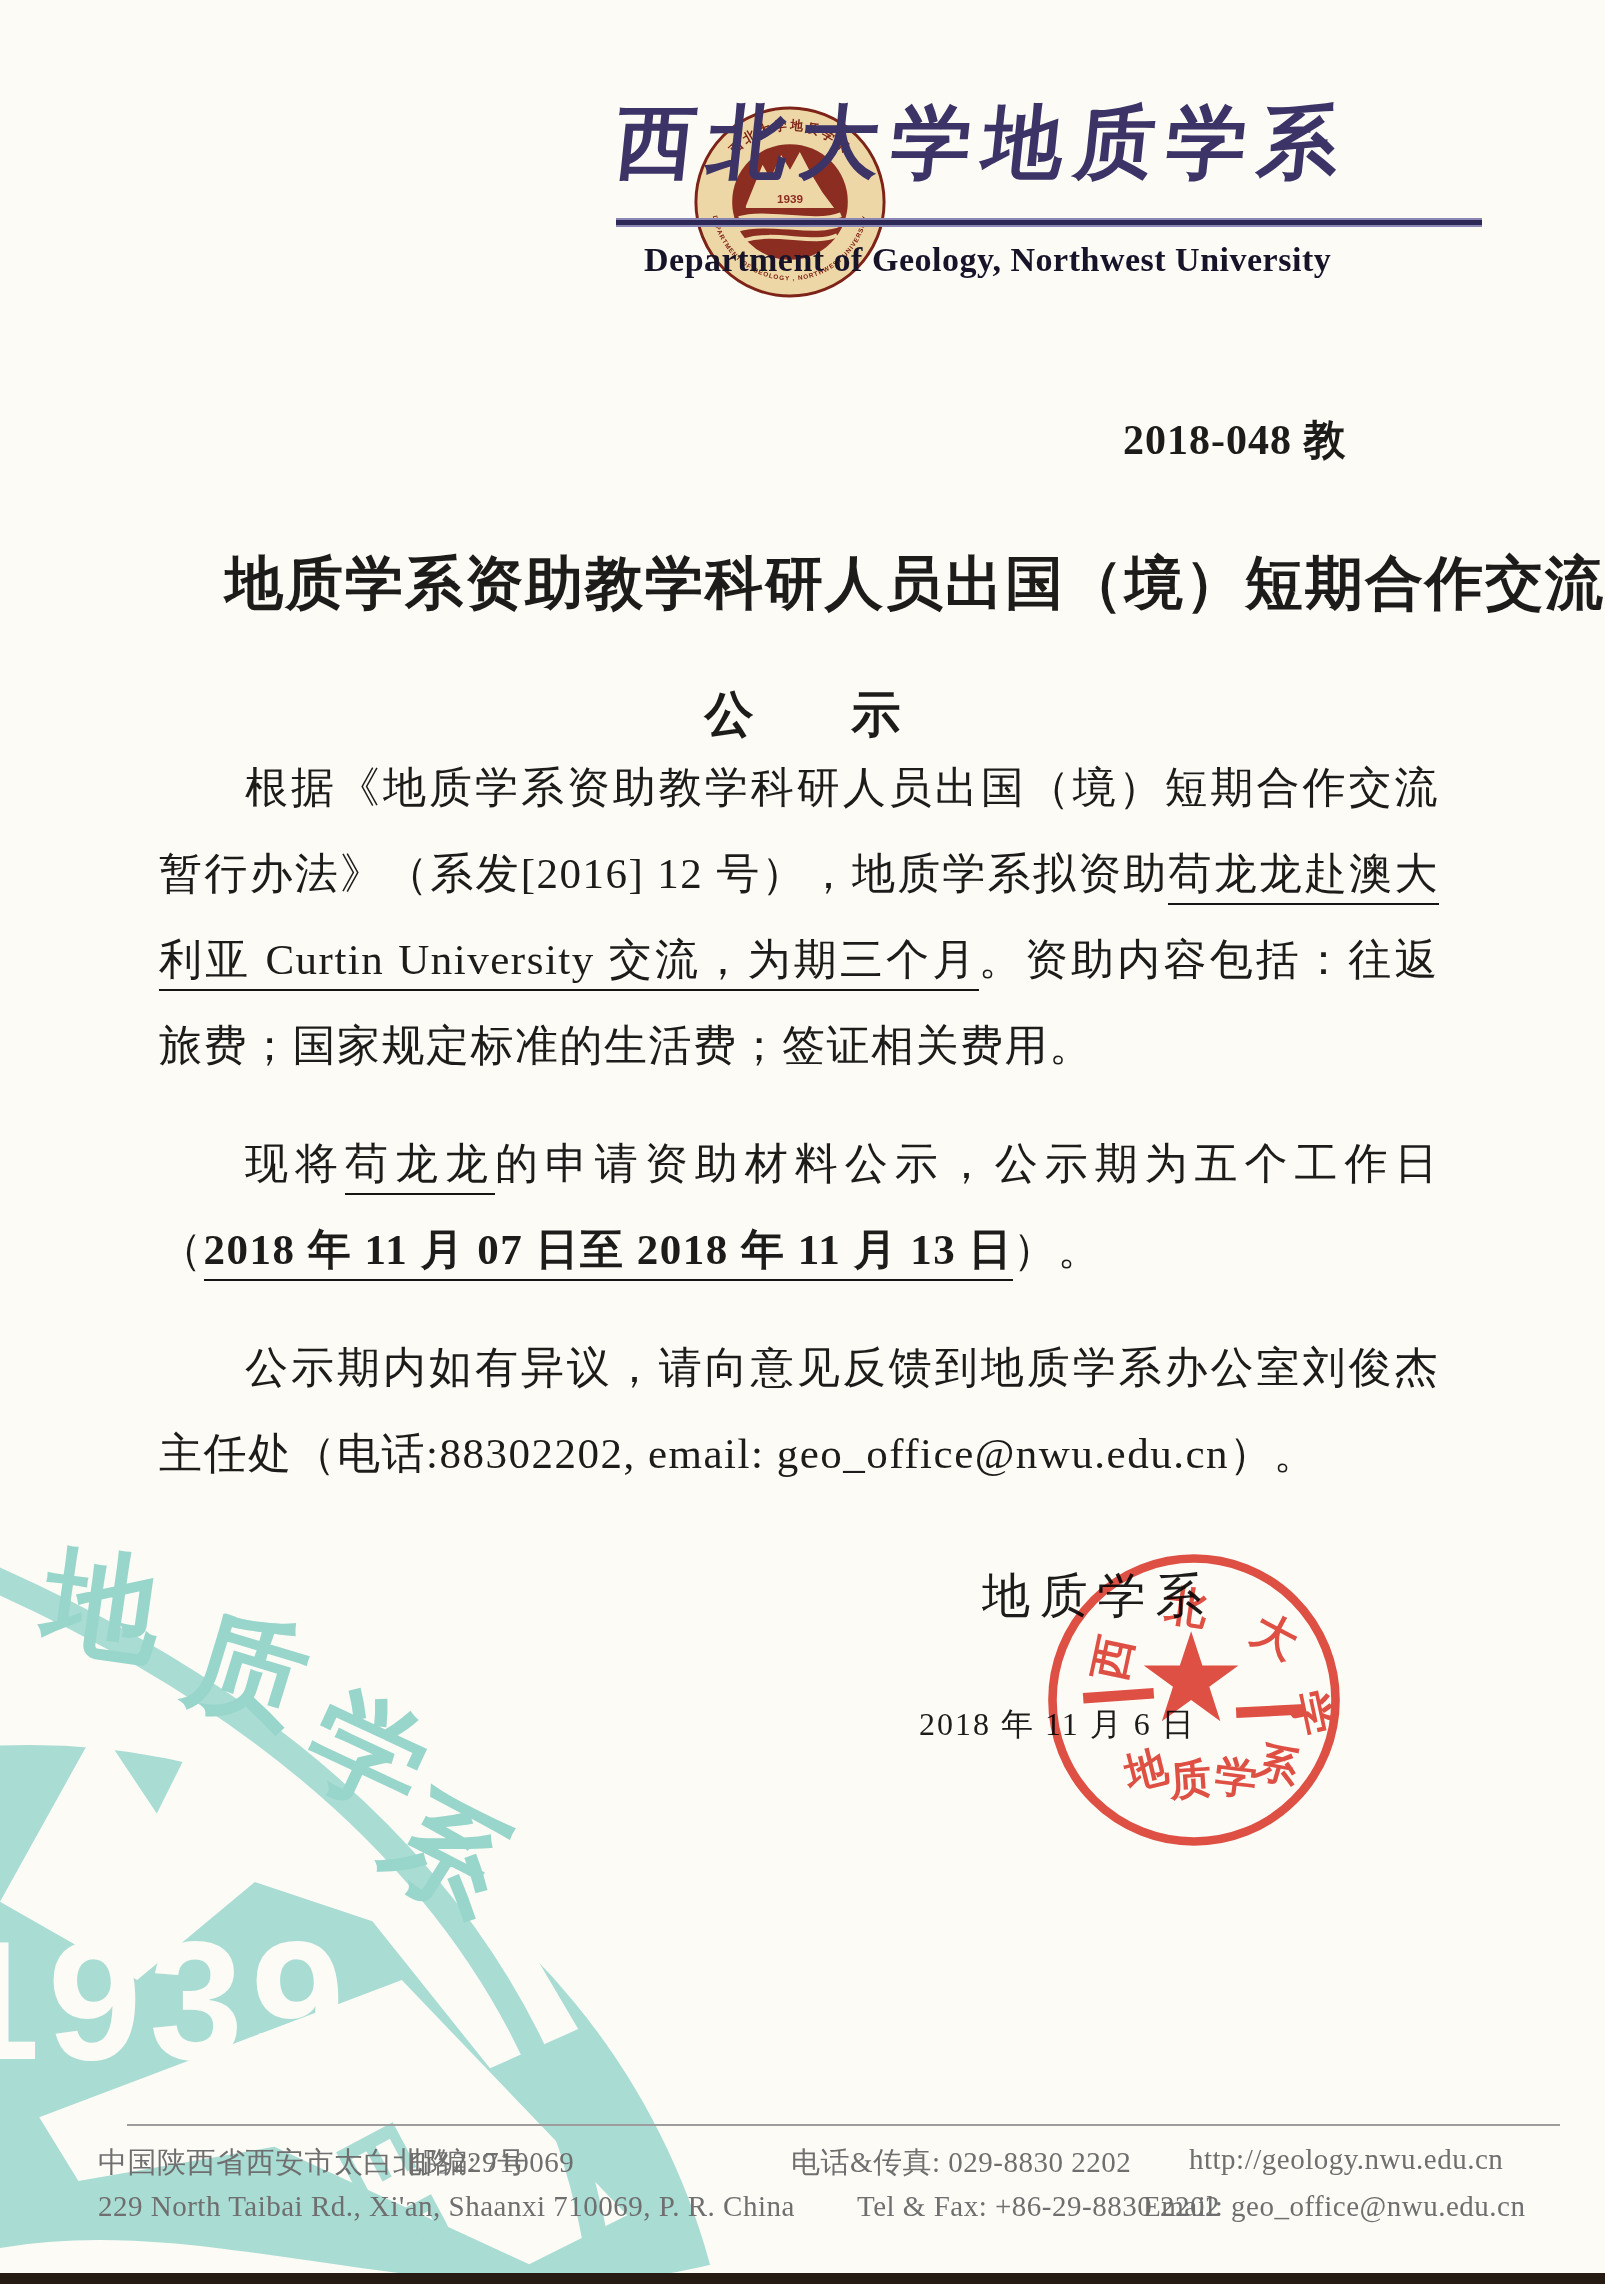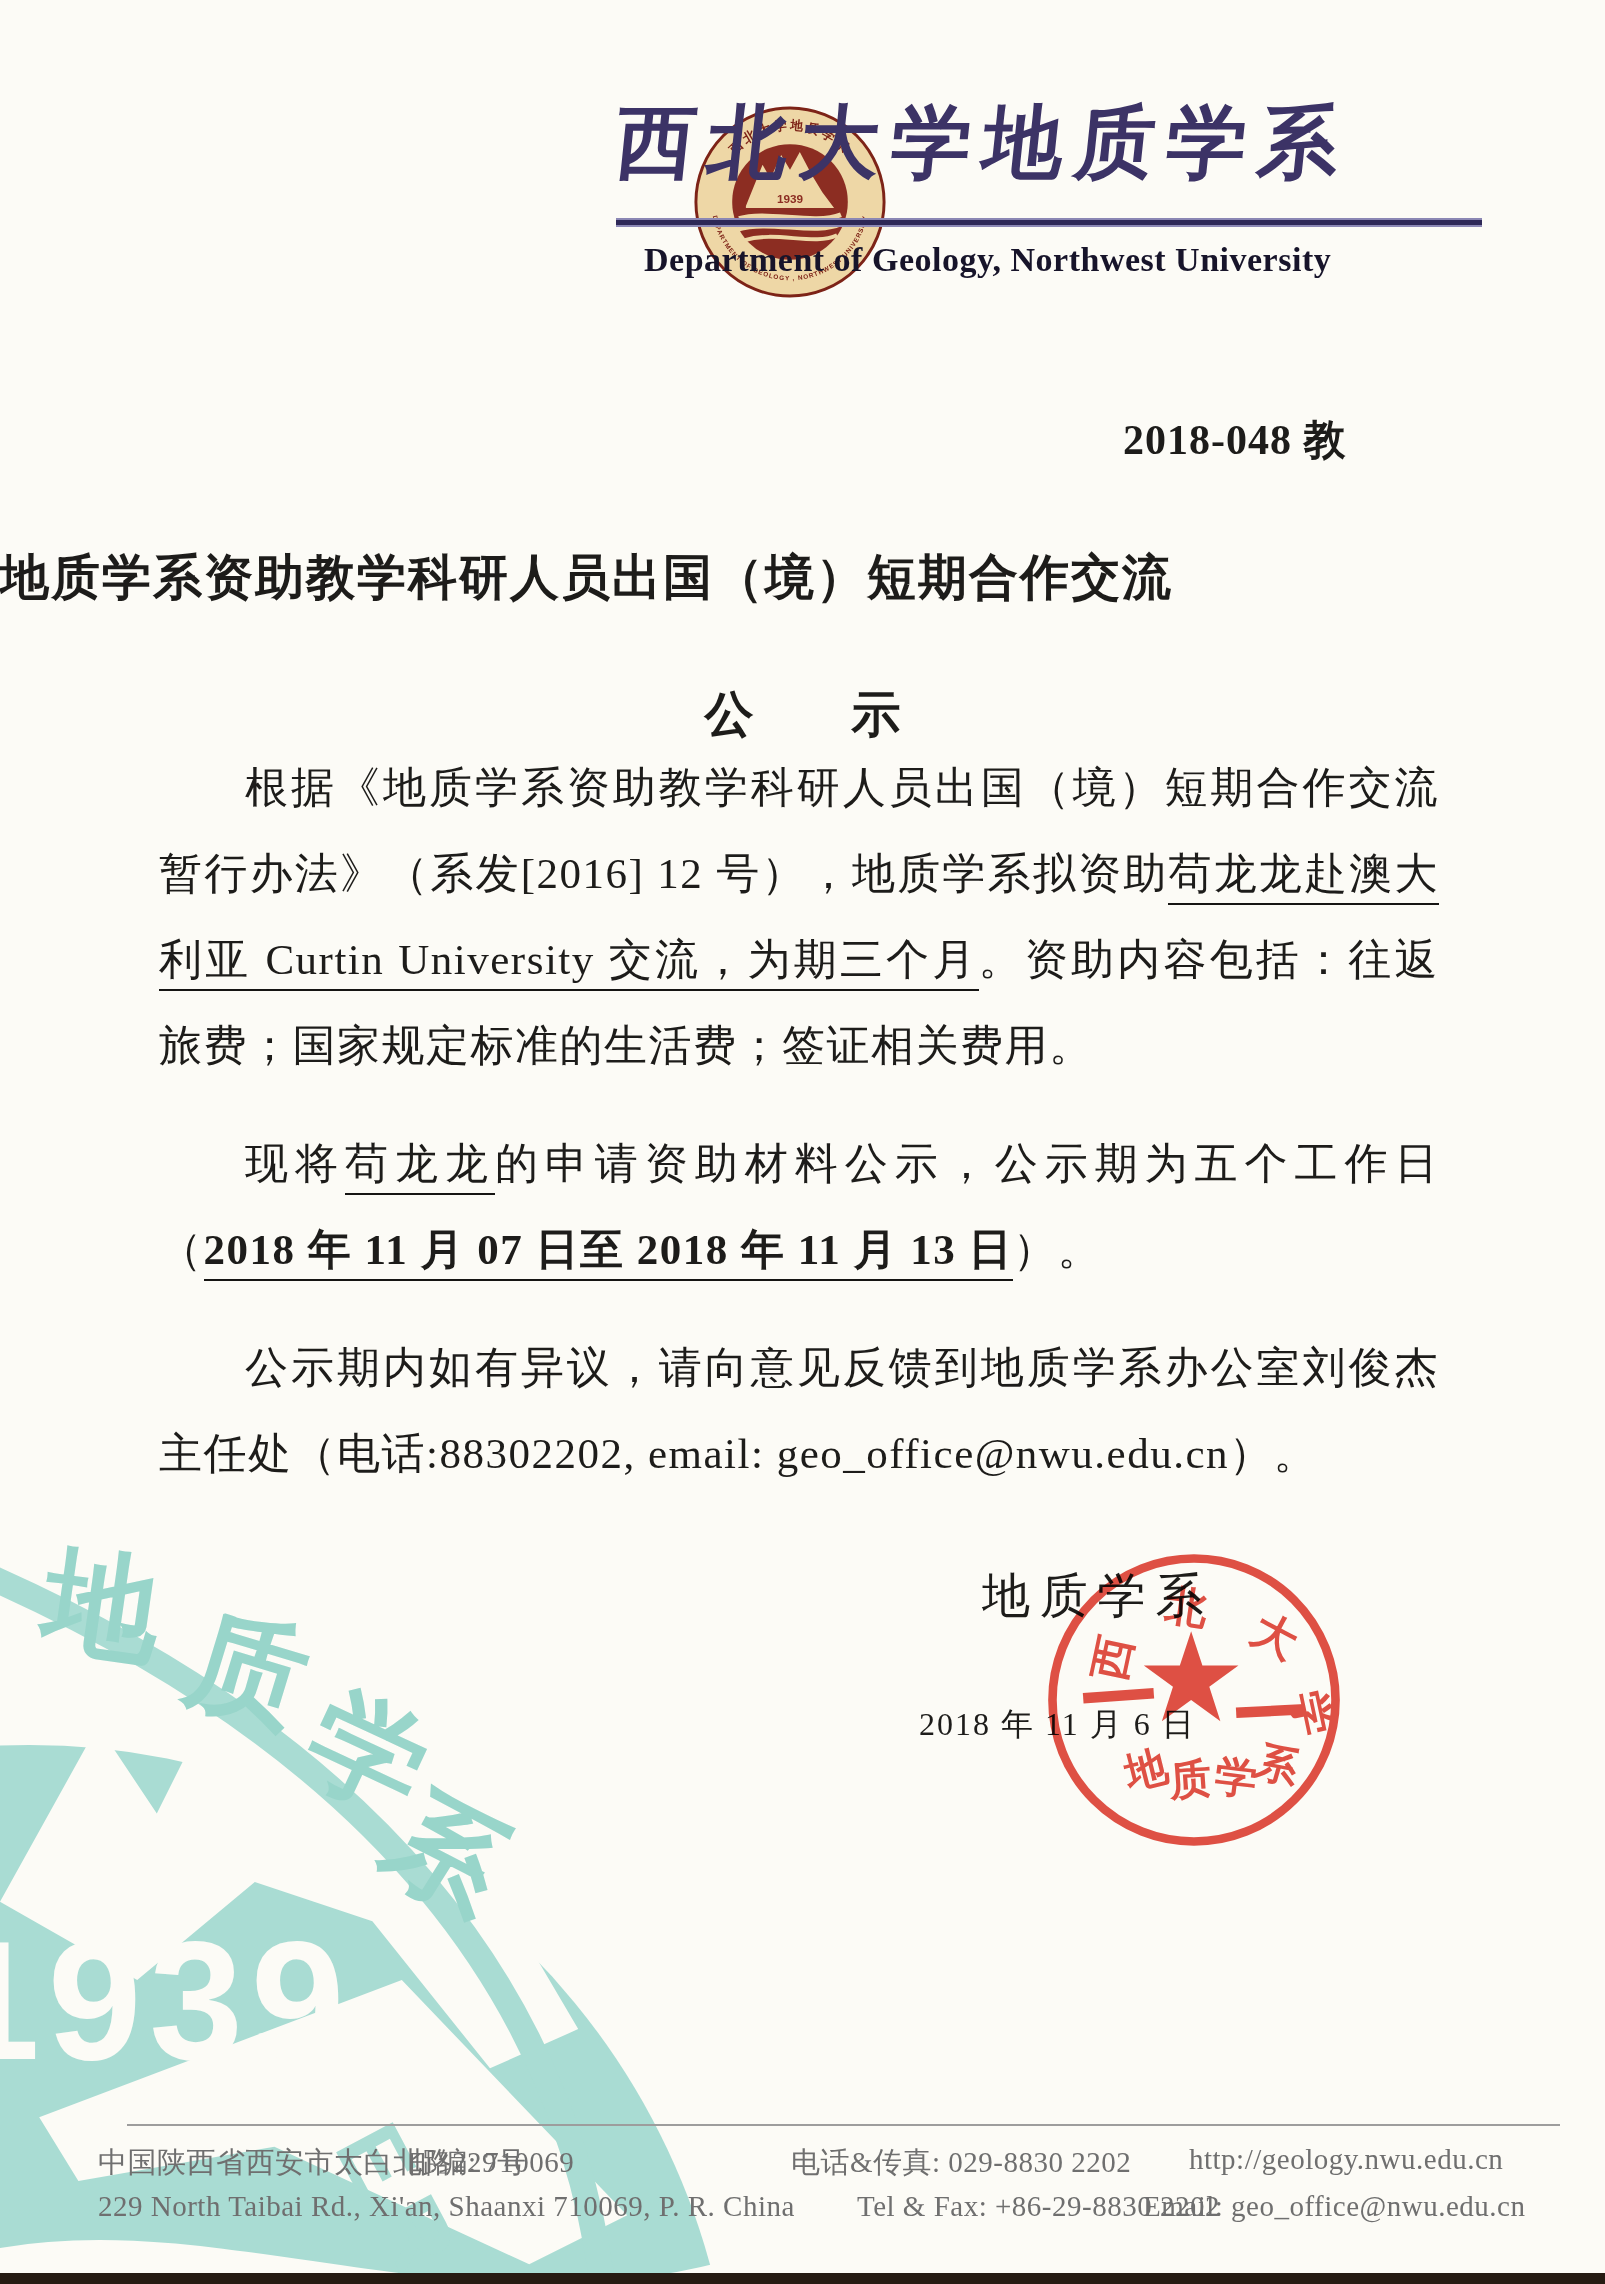--- a/index.html
+++ b/index.html
@@ -10,21 +10,21 @@
   
   .logo{position:absolute;left:692px;top:104px;width:196px;height:196px;z-index:2;}
   .brand-cn{position:absolute;left:616px;top:90px;width:882px;font-size:80px;font-weight:700;
             color:#3c3366;letter-spacing:11.8px;transform:skewX(-6deg);white-space:nowrap;z-index:2;}
   .brand-rule{position:absolute;left:616px;top:218px;width:866px;height:8.8px;z-index:2;
             background:linear-gradient(#8b87b4 0 2px,#2e2857 2px 6.9px,#8b87b4 6.9px 8.8px);}
   .brand-en{position:absolute;left:644px;top:241px;font-size:34px;font-weight:700;color:#17142a;
             letter-spacing:0.5px;white-space:nowrap;z-index:2;}
   
   .doc-number{position:absolute;left:1123px;top:412px;font-size:42px;font-weight:600;letter-spacing:1px;z-index:2;}
-  .doc-title{position:absolute;left:0;top:545px;width:100%;text-align:left;font-size:49px;font-weight:700;
+  .doc-title{position:absolute;left:0;top:545px;width:100%;text-align:right;font-size:58px;font-weight:700;
              letter-spacing:2px;z-index:2;font-family:Liberation Mono, monospace;}
   .doc-subtitle{position:absolute;left:0;top:682px;width:100%;text-align:center;font-size:49px;font-weight:700;z-index:2;}
   .body-text{position:absolute;left:159px;top:745px;width:1294px;font-size:43px;line-height:86px;
              text-align:justify;letter-spacing:1.5px;z-index:1;}
   .body-text p{margin:0 14px 0 0;padding:0;text-indent:86px;}
   .body-text p + p{margin-top:32px;}
   .seg-u{border-bottom:2.9px solid #161513;padding-bottom:5.9px;}
   .seg-b{font-weight:700;}
   
   .sign-dept{position:absolute;left:982px;top:1564px;font-size:48px;letter-spacing:9.8px;z-index:1;text-align:center;}

